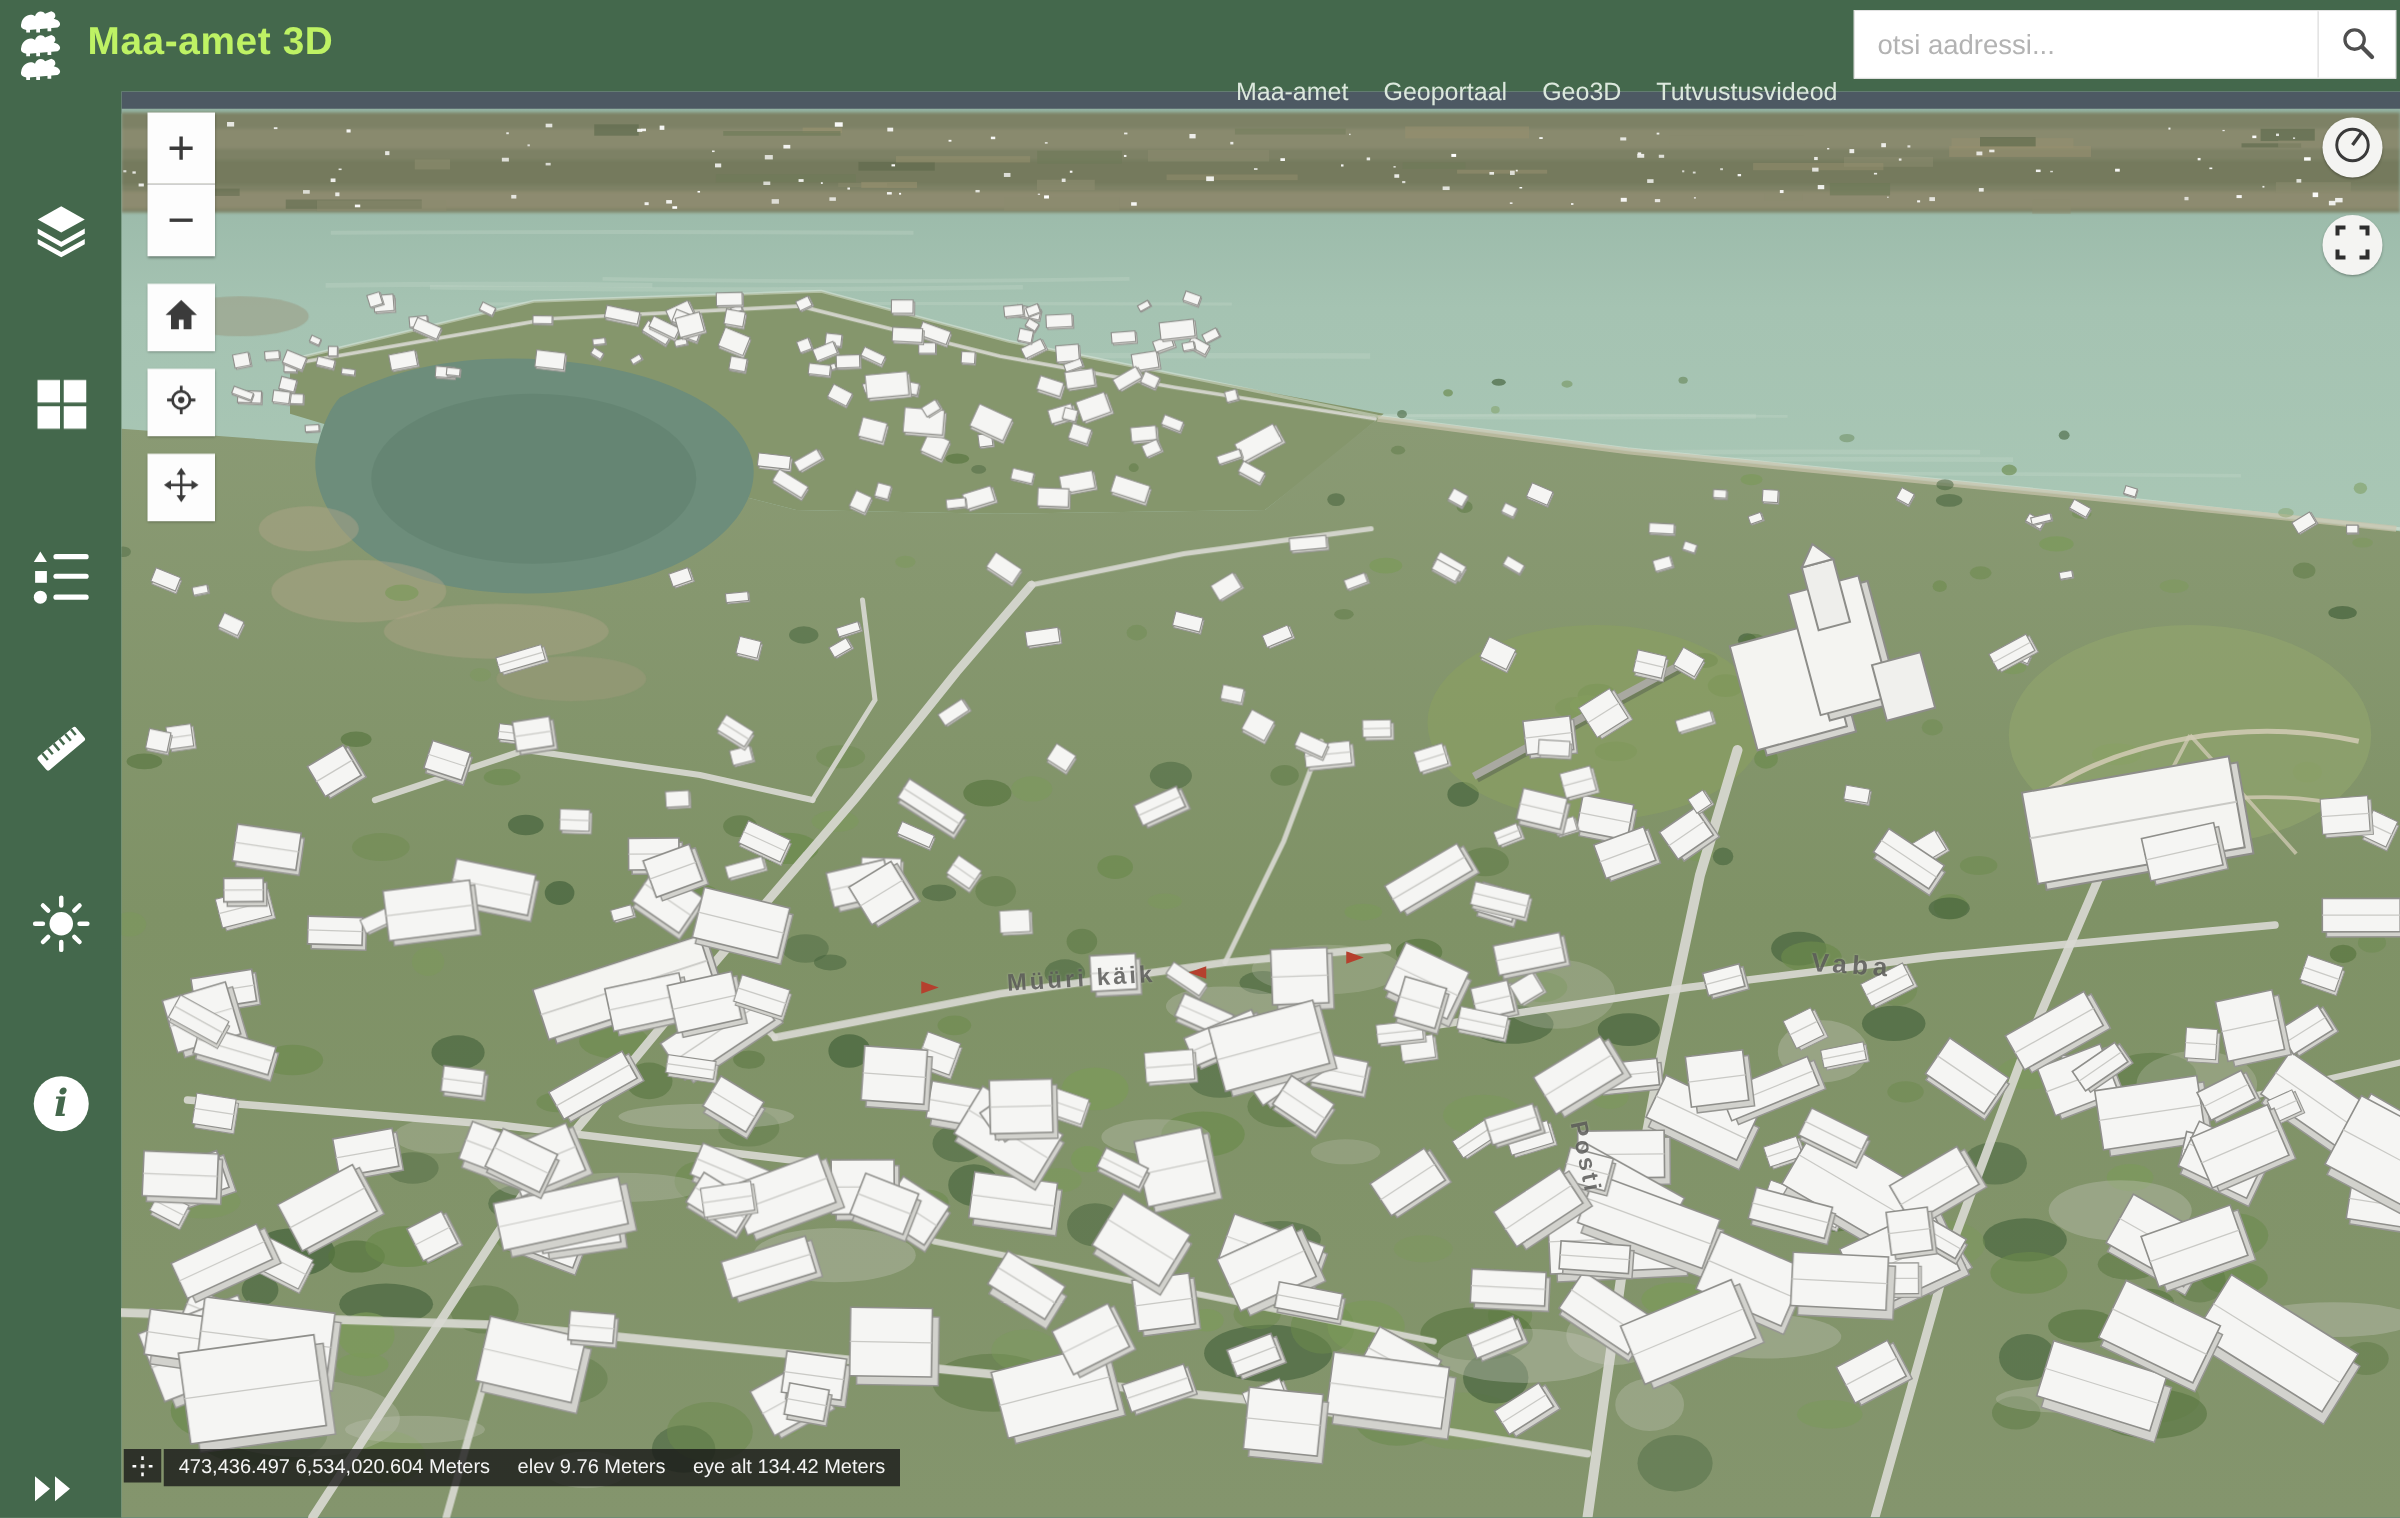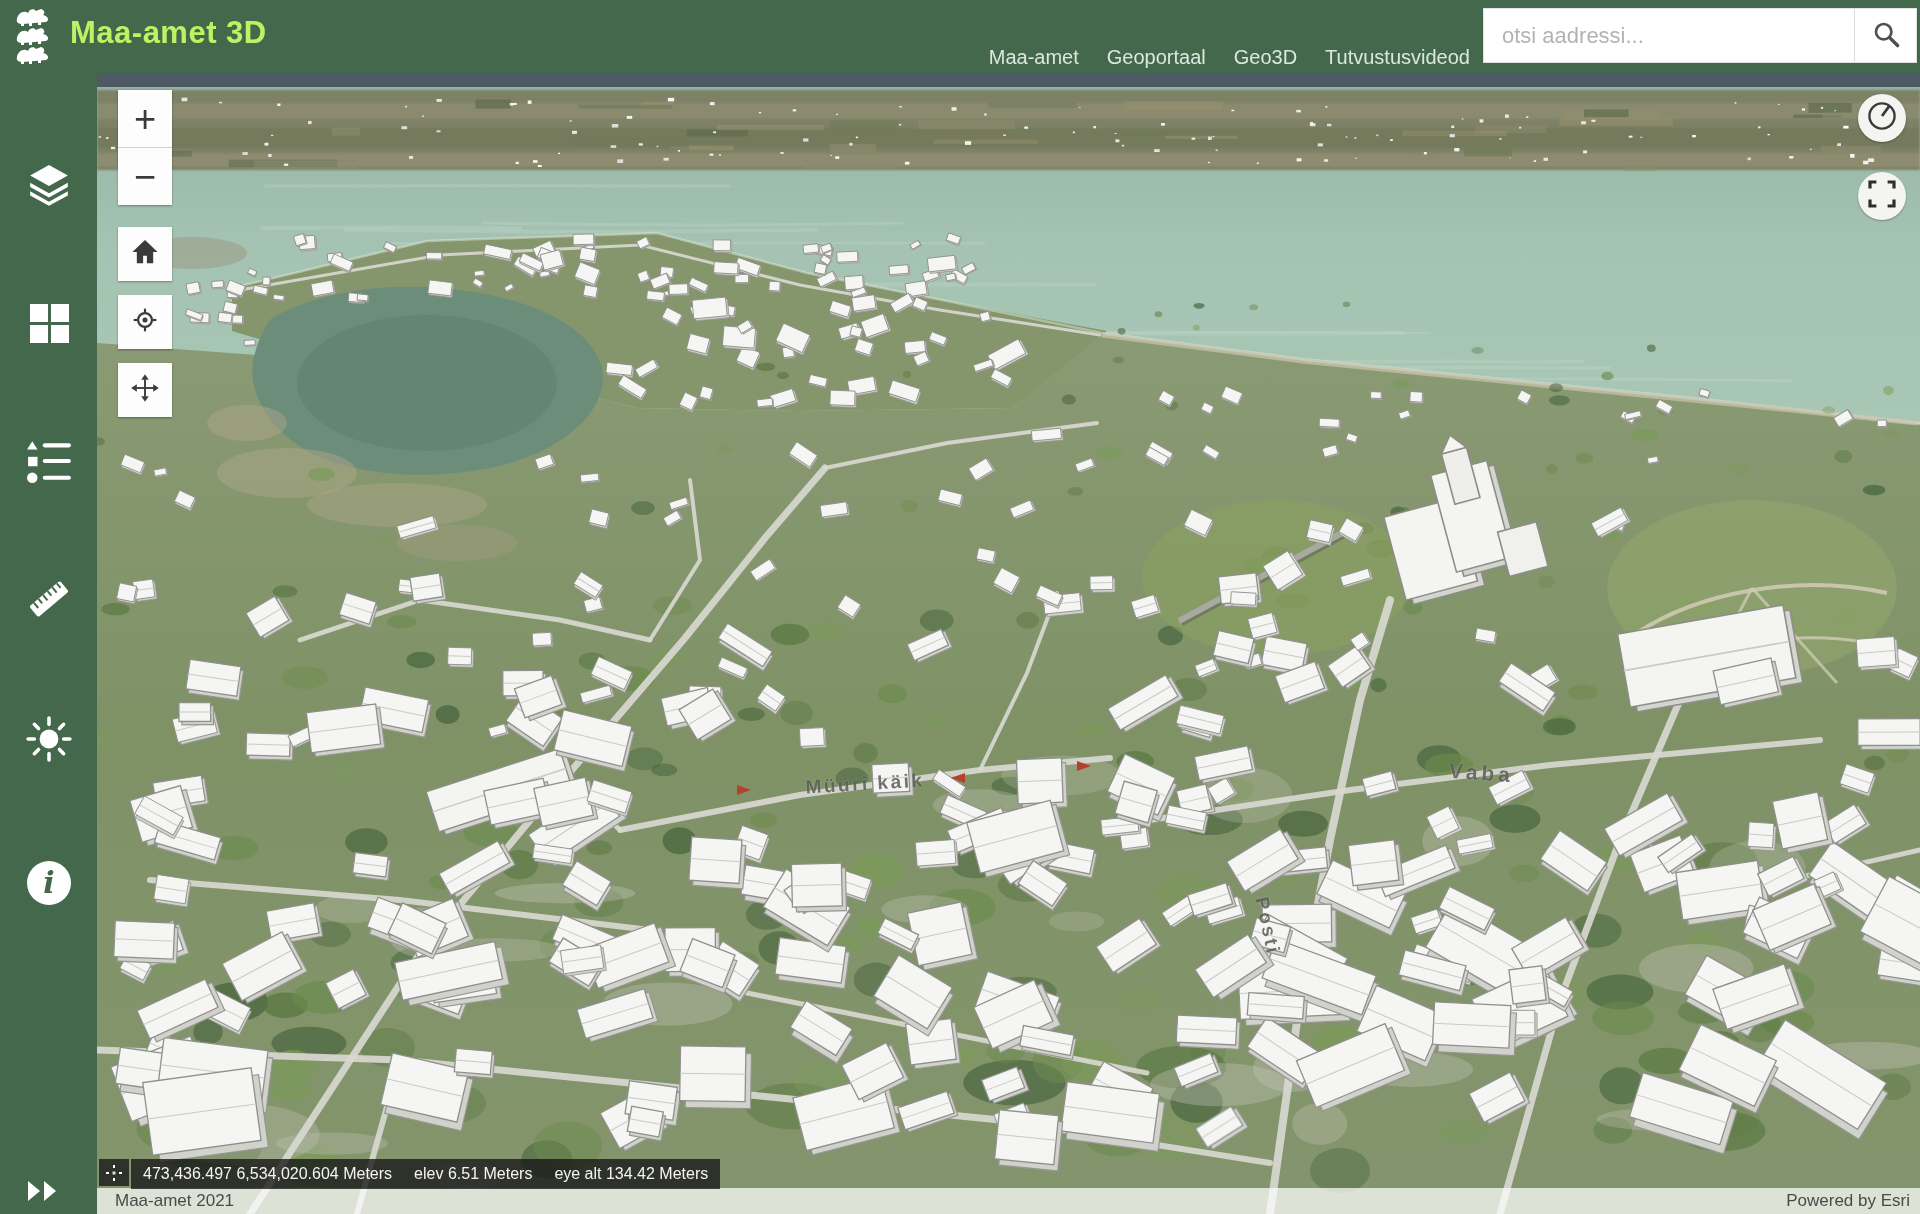--- a/index.html
+++ b/index.html
@@ -3,21 +3,21 @@
 <meta charset="utf-8">
 <style>
   * { margin:0; padding:0; box-sizing:border-box; }
   html,body { width:1920px; height:1214px; overflow:hidden; font-family:"Liberation Sans","DejaVu Sans",sans-serif; background:#44684c; }
   .app { position:relative; width:1920px; height:1214px; }
 
   
   .header { position:absolute; left:0; top:0; width:1920px; height:73px; background:#44684c; z-index:30; }
   .logo { position:absolute; left:13px; top:7px; width:46px; height:58px; }
   .app-title { position:absolute; left:70px; top:15px; color:#bef264; font-size:31px; font-weight:bold; letter-spacing:0.5px; }
-  .nav { position:absolute; right:450px; top:16px; height:82px; display:flex; align-items:center; gap:28px; }
+  .nav { position:absolute; right:450px; top:4px; height:82px; display:flex; align-items:flex-end; gap:28px; }
   .nav-link { color:#dce8dd; font-size:20px; cursor:pointer; white-space:nowrap; }
   .search-box { position:absolute; right:3px; top:8px; width:434px; height:55px; background:#ffffff; border:1px solid #e2e2e2; display:flex; align-items:stretch; }
   .search-input { flex:1; border:none; outline:none; font-size:22px; color:#555; padding:0 0 0 18px; font-family:"Liberation Sans","DejaVu Sans",sans-serif; }
   .search-input::placeholder { color:#b3b3b3; }
   .search-btn { width:62px; border:none; border-left:1px solid #dcdcdc; background:#fff; display:flex; align-items:center; justify-content:center; cursor:pointer; }
 
   
   .sidebar { position:absolute; left:0; top:73px; width:97px; height:1141px; background:#44684c; z-index:25; }
   .side-tool { position:absolute; left:0; width:97px; height:52px; display:flex; align-items:center; justify-content:center; cursor:pointer; }
   .expand-tool { position:absolute; left:24px; bottom:6px; width:52px; height:30px; display:flex; align-items:center; cursor:pointer; }
@@ -2412,23 +2412,19 @@
         <svg width="18" height="18" viewBox="0 0 18 18" fill="#ffffff">
           <rect x="8" y="1" width="2" height="3"></rect>
             <rect x="8" y="14" width="2" height="3"></rect>
           <rect x="1" y="8" width="3" height="2"></rect>
             <rect x="14" y="8" width="3" height="2"></rect>
           <rect x="7.5" y="7.5" width="3" height="3" opacity="0.85"></rect>
         </svg>
       </div>
       <div class="status-bar">
         <span>473,436.497 6,534,020.604 Meters</span>
-        <span>elev 6.51 Meters</span>
+        <span>elev 9.76 Meters</span>
         <span>eye alt 134.42 Meters</span>
       </div>
     </div>
 
-    <div class="attribution">
-      <span>Maa-amet 2021</span>
-      <span>Powered by Esri</span>
-    </div>
   </div>
 </div>
 
 </body></html>

